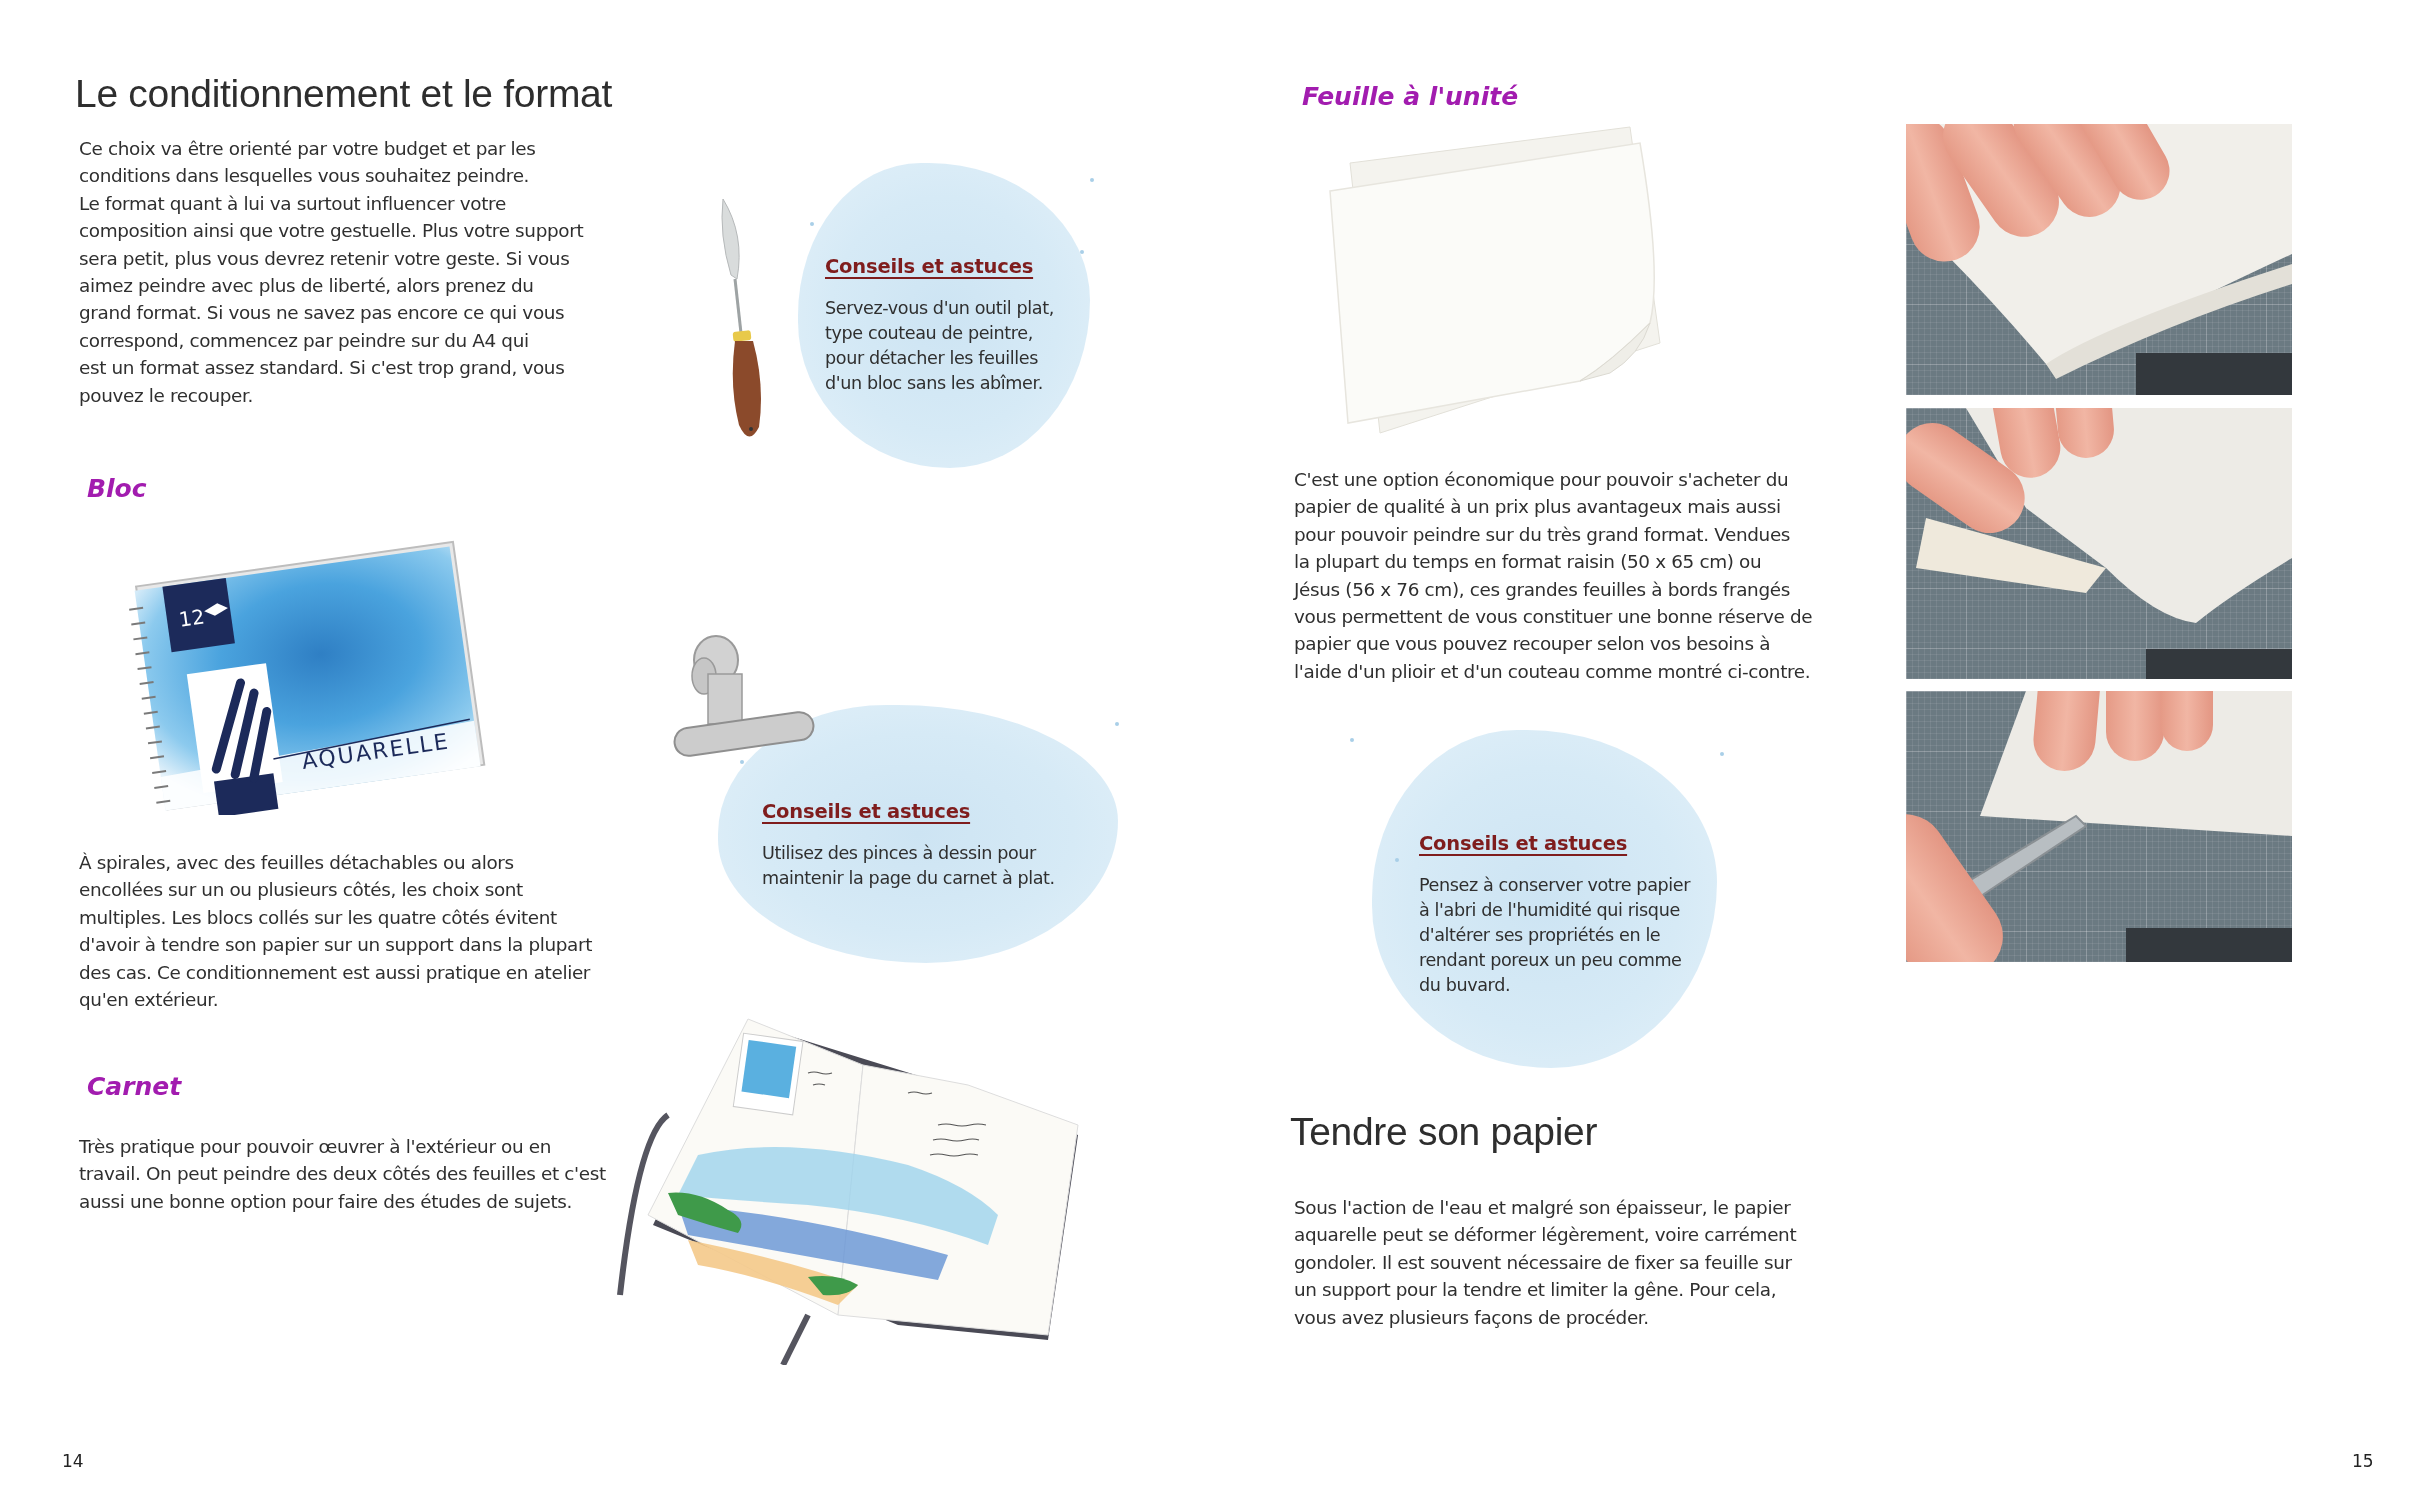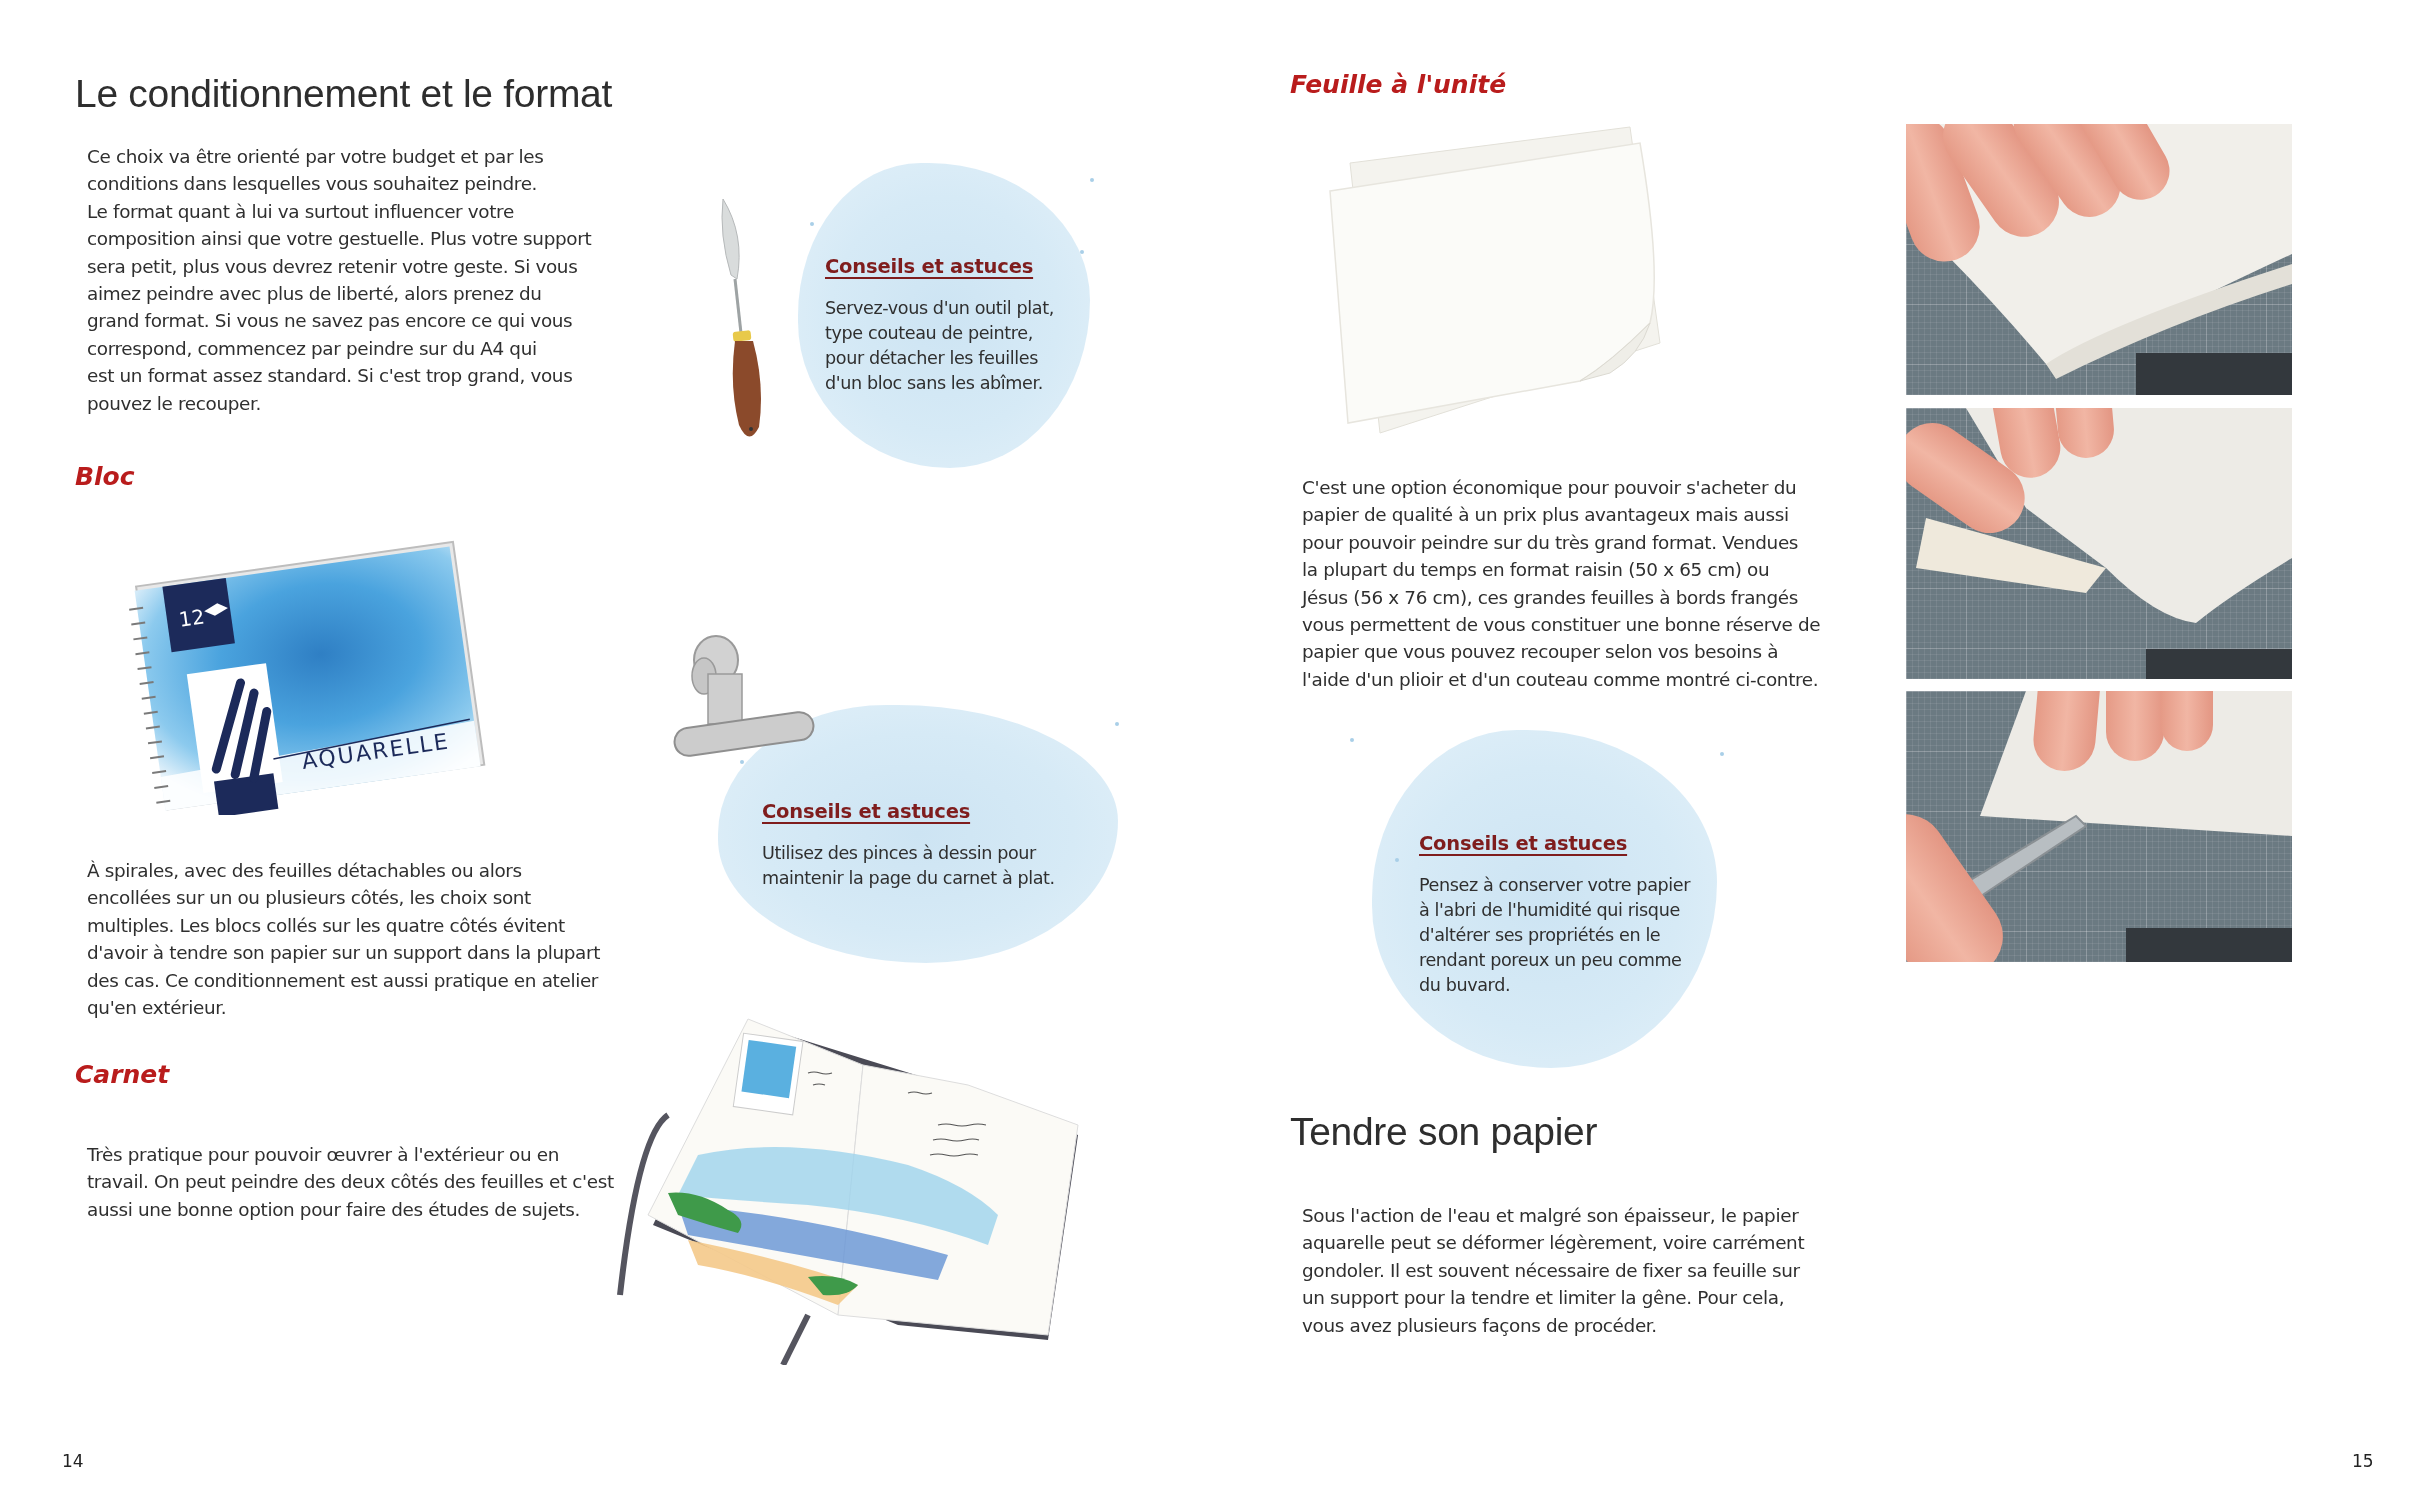--- a/index.html
+++ b/index.html
@@ -2,23 +2,23 @@
 <html><head>
 <meta charset="utf-8">
 <style>
   html, body { margin: 0; padding: 0; background: #ffffff; }
   body { width: 2421px; height: 1506px; position: relative; overflow: hidden;
          font-family: "DejaVu Sans", "Liberation Sans", sans-serif; color: #2b2b2b; }
   .abs { position: absolute; }
   .h1 { font-family: Liberation Sans, sans-serif; font-size: 39px; font-weight: normal;
         color: #2e2e2e; letter-spacing: -0.3px; margin: 0; white-space: nowrap; }
   .h2 { font-family: "DejaVu Sans", sans-serif; font-style: oblique; font-size: 25px;
-        color: #b91c1c; margin: 0; white-space: nowrap; }
+        color: #a21caf; margin: 12px; white-space: nowrap; }
   .body-text { font-family: "DejaVu Sans", sans-serif; font-size: 18.4px; line-height: 27.4px;
-               color: #2f2f2f; letter-spacing: -0.35px; margin: 12px; }
+               color: #2f2f2f; letter-spacing: -0.35px; margin: 4px; }
   .line { display: block; white-space: nowrap; }
   .tip-title { font-family: "DejaVu Sans", sans-serif; font-weight: bold; font-size: 19.5px;
                color: #7f1d1d; text-decoration: underline; text-decoration-thickness: 2px;
                text-underline-offset: 4px; white-space: nowrap; letter-spacing: -0.2px; }
   .tip-text { font-family: "DejaVu Sans", sans-serif; font-size: 17.6px; line-height: 25px;
               color: #2f2f2f; letter-spacing: -0.4px; margin-top: 18px; }
   .blob { position: absolute; background: radial-gradient(ellipse at 50% 50%, #cde4f3 0%, #d6eaf6 55%, rgba(214,234,246,0.85) 75%, rgba(230,242,250,0) 100%);
           border-radius: 42% 55% 48% 52% / 50% 45% 55% 48%; }
   .speck { position: absolute; width: 4px; height: 4px; border-radius: 50%; background: #a9cfe8; }
   .page-num { font-family: "DejaVu Sans", sans-serif; font-size: 17px; color: #222; }

